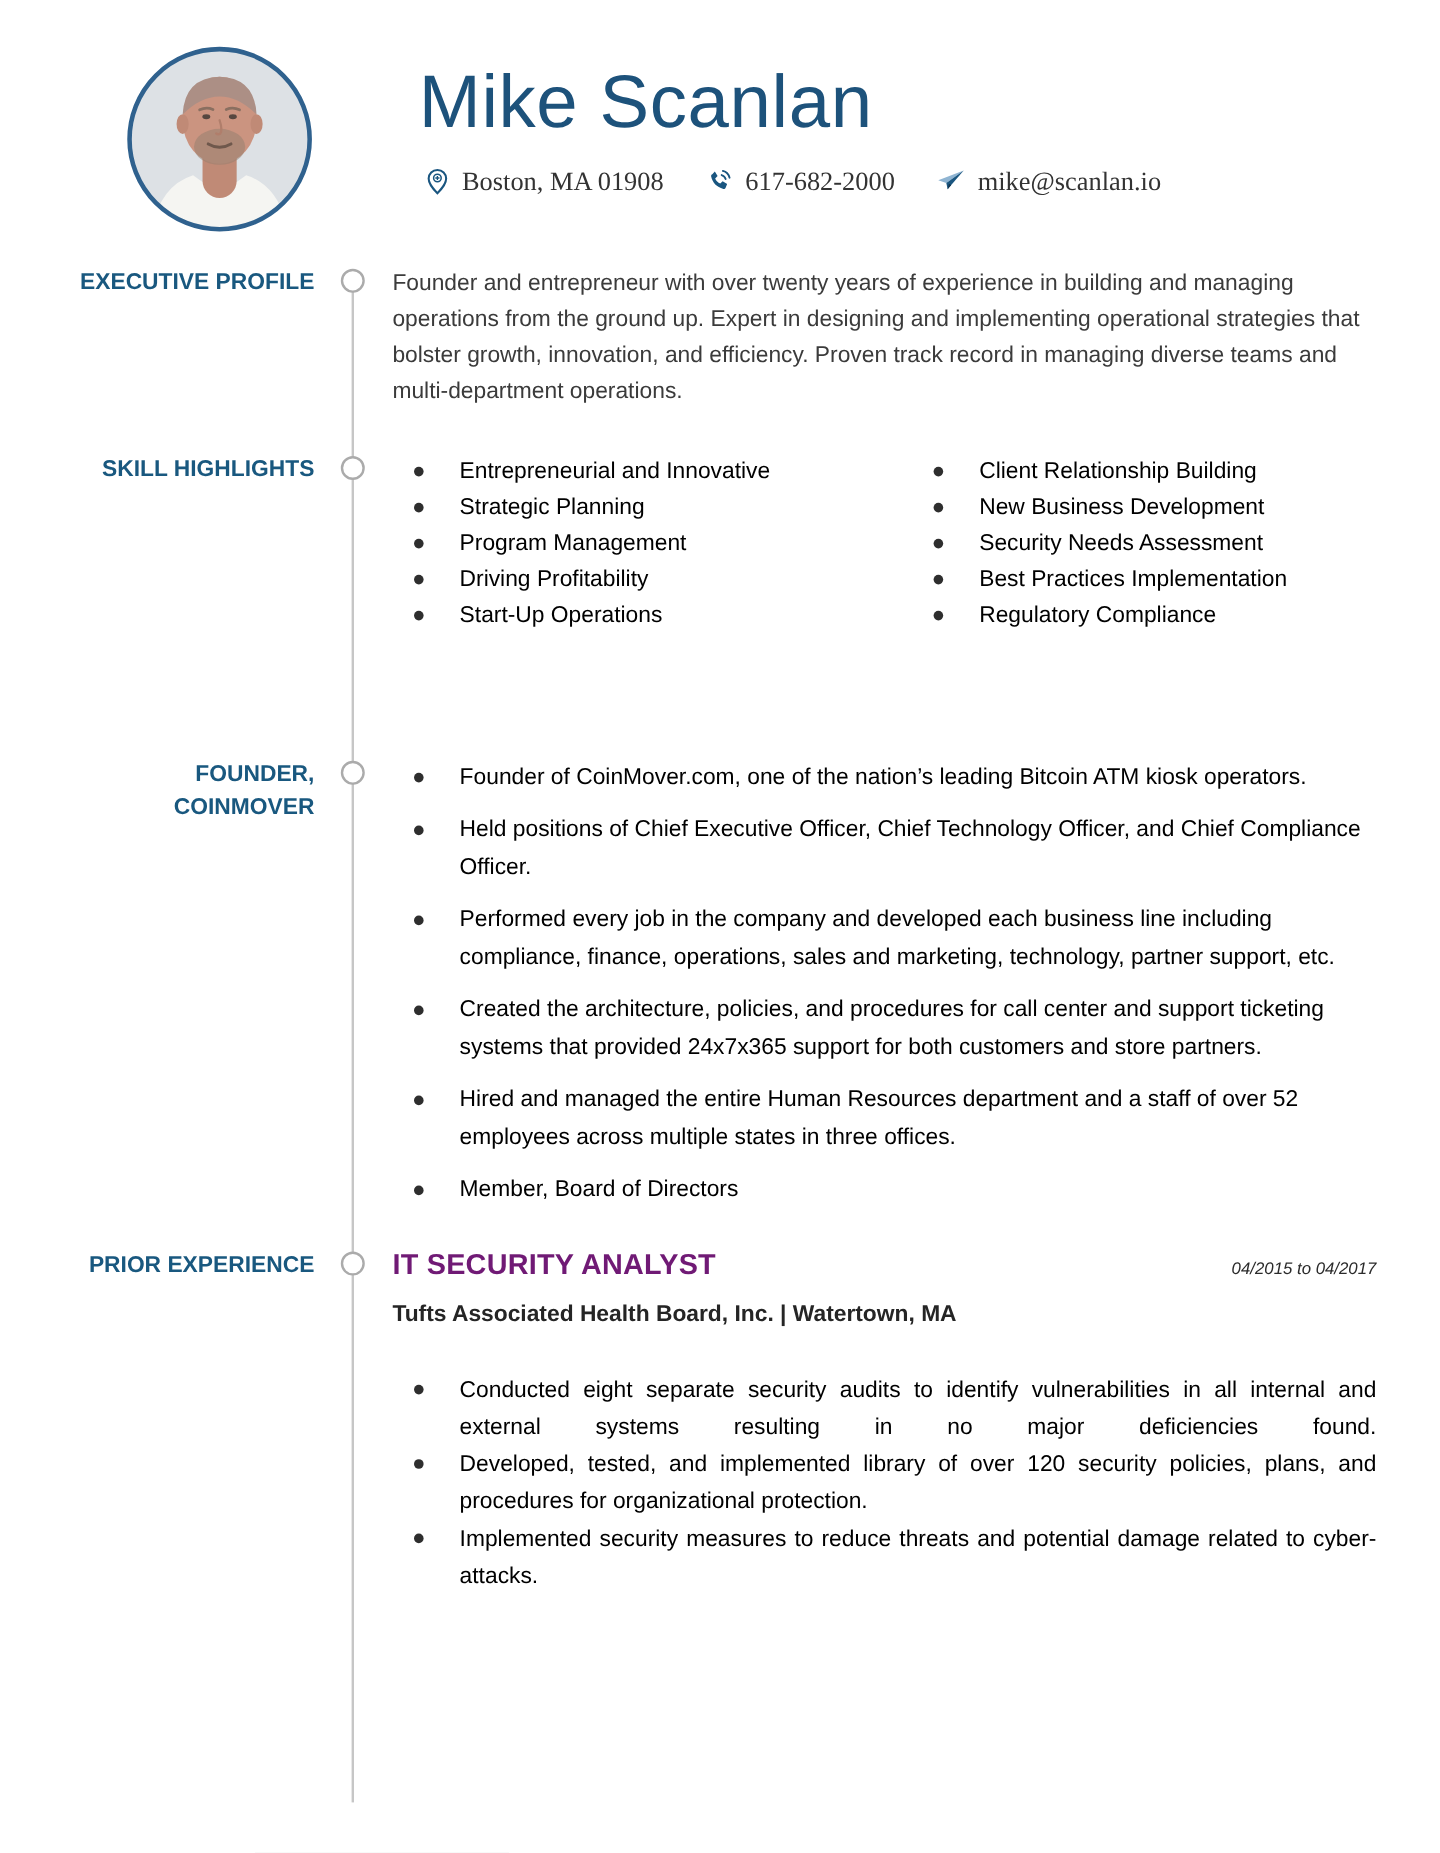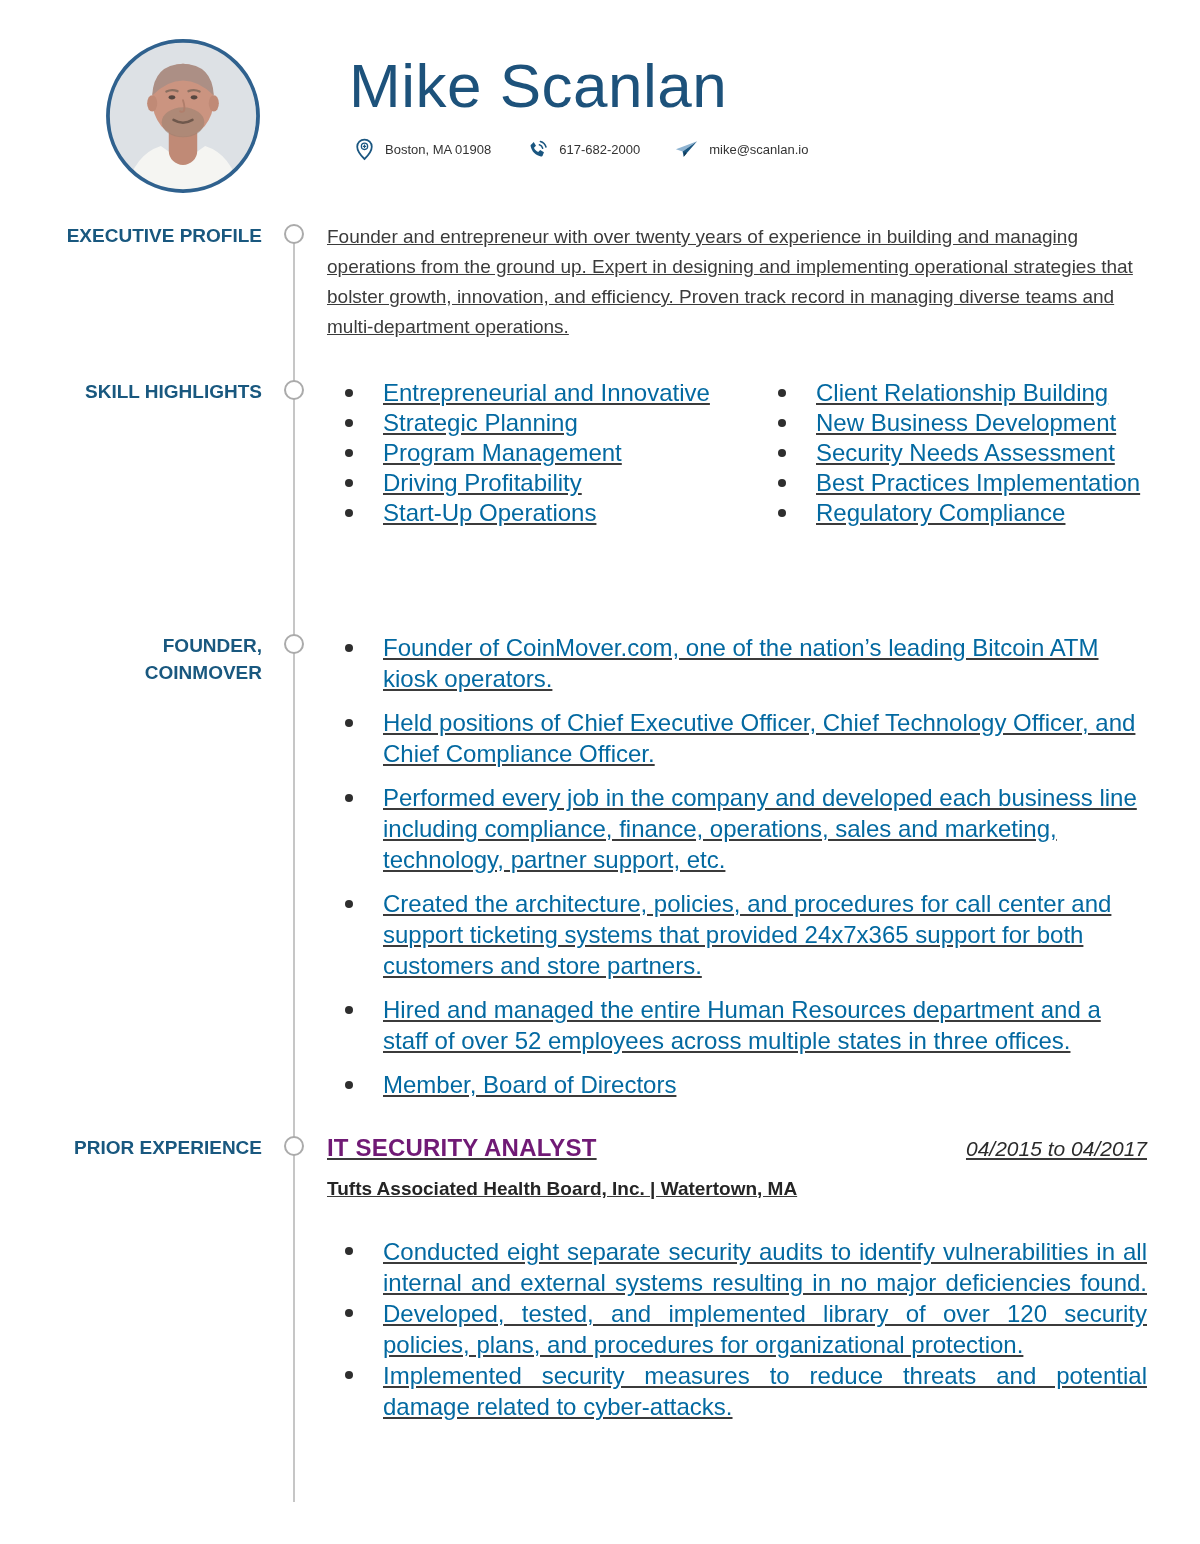--- a/index.html
+++ b/index.html
@@ -27,66 +27,66 @@
   }
   .photo svg { display:block; width:158px; height:158px; }
   .person-name {
     position:absolute; left:349px; top:52px;
     font-size:62px; font-weight:400; line-height:1.1;
     color:#1d527b; letter-spacing:0.5px;
   }
   .contact-row {
     position:absolute; left:355px; top:138px;
     display:flex; align-items:center; gap:35px;
-    font-size:13px; color:#333333;
+    font-size:22px; color:#333333;font-family:Liberation Serif, serif;
   }
   .contact-item { display:inline-flex; align-items:center; gap:11px; }
   .contact-item svg { display:block; }
   
   .row { position:relative; display:flex; padding:0 53px; z-index:1; }
   .label-col { width:209px; text-align:right; flex:0 0 209px; }
   .marker-col { width:65px; flex:0 0 65px; }
-  .content-col { flex:1; min-width:0;text-decoration:underline; }
+  .content-col { flex:1; min-width:0; }
   .sec-label {
     display:inline-block;
     color:#19587f; font-weight:700; font-size:19px; line-height:27px;
     white-space:pre-line;
   }
   .node {
     width:20px; height:20px; margin-left:22px; margin-top:2px;
     border-radius:50%; background:#ffffff; border:2px solid #ababab;
   }
   
   .sec-profile { margin-top:22px; }
   .profile-text { font-size:19px; line-height:30px; color:#3b3b3b; }
   
   ul { list-style:none; }
   li.bullet {
     position:relative; padding-left:56px;
-    font-size:24px; line-height:30px; color:#0369a1;
+    font-size:19px; line-height:30px; color:#000000;
   }
   li.bullet::before {
     content:""; position:absolute; left:18px; top:11px;
     width:8px; height:8px; border-radius:50%; background:#2e2e2e;
   }
   
   .sec-skills { margin-top:36px; }
   .skills-cols { display:flex; }
   .skills-col1 { width:433px; flex:0 0 433px; }
   .skills-col2 { flex:1; }
   
   .sec-founder { margin-top:104px; }
   .founder-list li.bullet { line-height:31px; margin-bottom:13px; }
   .founder-list li.bullet:last-child { margin-bottom:0; }
   .founder-list li.bullet::before { top:12px; }
   
   .sec-prior { margin-top:34px; }
   .job-title-row { display:flex; justify-content:space-between; align-items:baseline; }
   .job-title { font-size:24px; font-weight:700; color:#701a75; letter-spacing:0.2px; }
-  .job-dates { font-size:21px; font-style:italic; color:#2b2b2b;text-align:right; }
+  .job-dates { font-size:14px; font-style:italic; color:#2b2b2b;text-align:right; }
   .job-company { margin-top:16px; font-size:19px; font-weight:700; color:#252525; }
   .prior-list { margin-top:36px; }
   .prior-list li.bullet { line-height:31px; text-align:justify; }
   .prior-list li.bullet.full-justify { text-align-last:justify; }
 </style>
 </head>
 <body>
 
 <div class="page">
 

